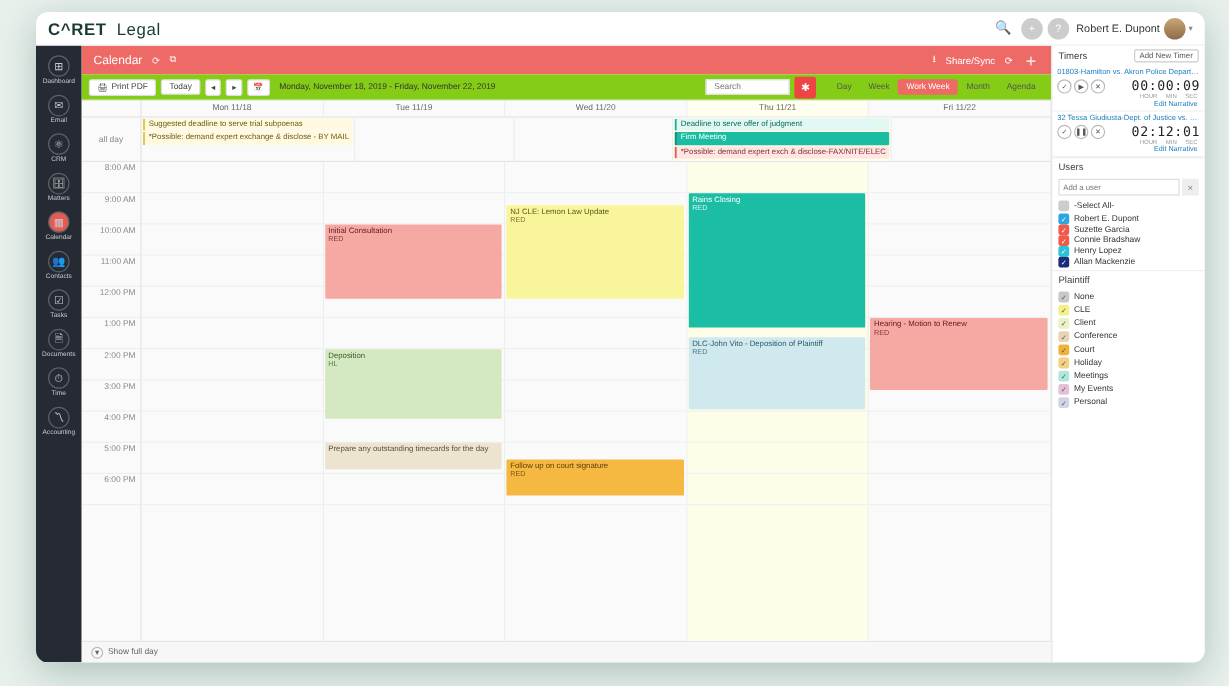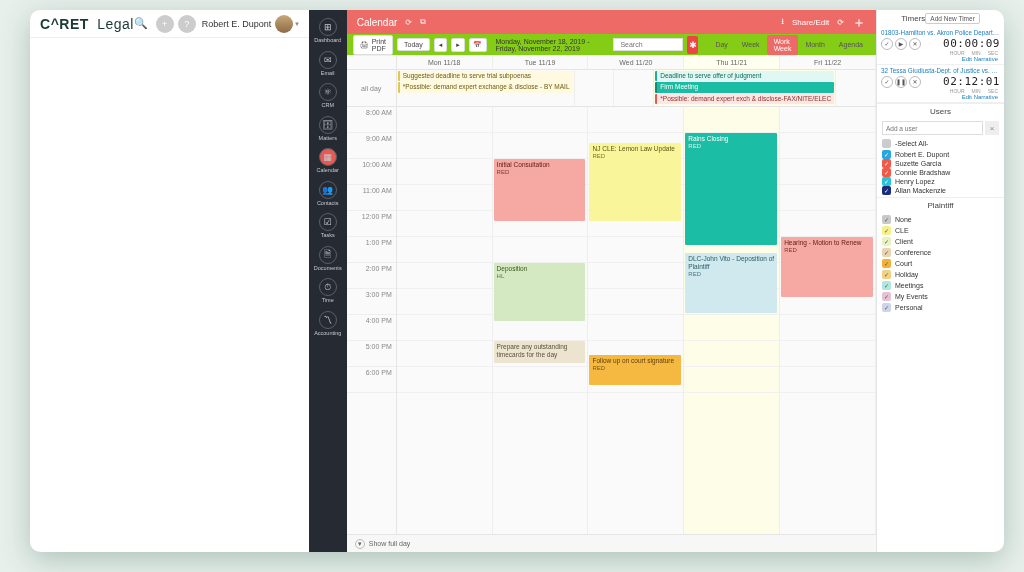--- a/index.html
+++ b/index.html
@@ -1,17 +1,17 @@
 <!DOCTYPE html>
 <html><head>
 <meta charset="utf-8">
 <style>
   * { box-sizing: border-box; margin: 0; padding: 0; }
   body { font-family: -apple-system, BlinkMacSystemFont, "Segoe UI", Arial, sans-serif; font-size: 8px; background: #e8f0ec; width: 1024px; height: 572px; overflow: hidden; position: relative; }
-  .app-frame { position: absolute; top: 10px; left: 30px; right: 20px; bottom: 20px; background: #fff; border-radius: 10px; box-shadow: 0 8px 30px rgba(0,60,40,0.25); overflow: hidden; display: flex; }
+  .app-frame { position: absolute; top: 10px; left: 30px; right: 20px; bottom: 20px; background: #fff; border-radius: 10px; box-shadow: 0 8px 30px rgba(0,60,40,0.25); overflow: hidden; display: flex; flex-direction: column; }
   
   .topbar { height: 28px; display: flex; align-items: center; padding: 0 10px; border-bottom: 1px solid #eee; }
   .logo { font-size: 14px; font-weight: 500; color: #1a3a34; letter-spacing: 0.5px; }
   .logo .caret { font-weight: 700; }
   .topbar-spacer { flex: 1; }
   .topbar-icon { width: 18px; height: 18px; border-radius: 50%; background: #ccc; display: flex; align-items: center; justify-content: center; color: #fff; margin-left: 4px; font-size: 9px; }
   .topbar-user { margin-left: 6px; font-size: 9px; color: #333; }
   .avatar { width: 18px; height: 18px; border-radius: 50%; background: linear-gradient(#c8a878,#8c6b48); margin-left: 4px; }
   
   .main { flex: 1; display: flex; overflow: hidden; }
@@ -74,21 +74,21 @@
   .ev-ltblue { background: #cfe9ef; color:#2a5a66;}
   .ev-green { background: #d4e9c2; color:#3a5a22;}
   .ev-orange { background: #f5b942; color:#5c3d08;}
   .ev-beige { background: #ece4cf; color:#5a5138;}
 
   .show-full { height: 18px; border-top: 1px solid #e5e5e5; display:flex;align-items:center; padding-left: 8px; gap:4px; font-size:7px; color:#666; background:#f7f7f7;}
   .show-full .cir { width:10px;height:10px;border-radius:50%;border:1px solid #bbb; display:inline-flex;align-items:center;justify-content:center; font-size:7px;}
 
   
   .rightpanel { width: 128px; border-left: 1px solid #e5e5e5; display:flex;flex-direction:column; font-size:7px; overflow:hidden again; }
-  .rp-sec-head { display:flex;align-items:center;justify-content:center; padding: 3px 5px; font-size:8px;color:#444;}
+  .rp-sec-head { display:flex;align-items:center;justify-content:space-between; padding: 3px 5px; font-size:8px;color:#444;}
   .rp-sec-head .addbtn { border:1px solid #ccc; padding:1px 4px; border-radius:2px; font-size:6.5px;color:#555;}
   .timer-block { padding: 2px 4px; border-bottom: 1px solid #f0f0f0;}
   .timer-case { color:#1a7fbf; font-size:6.3px; overflow:hidden;white-space:nowrap;text-overflow:ellipsis; text-align:left;}
   .timer-row { display:flex;align-items:center; gap:2px; margin-top:1px;}
   .timer-ctrl { width:12px;height:12px;border-radius:50%;border:1px solid #bbb;display:flex;align-items:center;justify-content:center; font-size:6px;color:#555;}
   .timer-time { margin-left:auto; font-family: monospace; font-size:11px; letter-spacing:0.5px; color:#222;}
   .timer-units { display:flex; justify-content:flex-end; gap:7px; font-size:5px; color:#999; padding-right:2px;}
   .edit-link { text-align:right; color:#1a7fbf; font-size:6px; padding-right:2px;}
   .user-input-row { display:flex; gap:2px; padding: 2px 5px;}
   .user-input { flex:1; border:1px solid #ddd; padding:1px 3px; font-size:6.5px;}
@@ -165,21 +165,21 @@
     <div class="content">
       <div class="body-split">
         <div style="flex:1;display:flex;flex-direction:column;overflow:hidden;">
 
           <div class="calhead">
             <span class="calhead-title">Calendar</span>
             <span class="calhead-ico">⟳</span>
             <span class="calhead-ico">⧉</span>
             <div class="calhead-right">
               <span>⭳</span>
-              <span>Share/Edit</span>
+              <span>Share/Sync</span>
               <span>⟳</span>
               <span class="plus">＋</span>
             </div>
           </div>
 
           <div class="caltoolbar">
             <button class="tbtn">
                 <span>🖨</span>
                 <span>Print PDF</span>
               </button>

